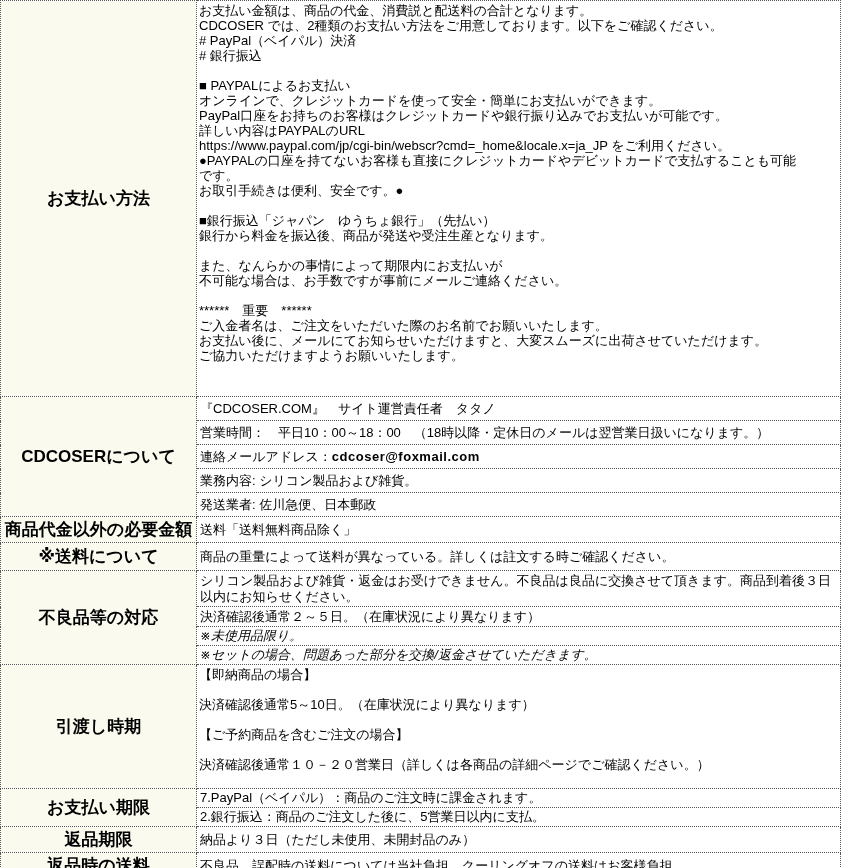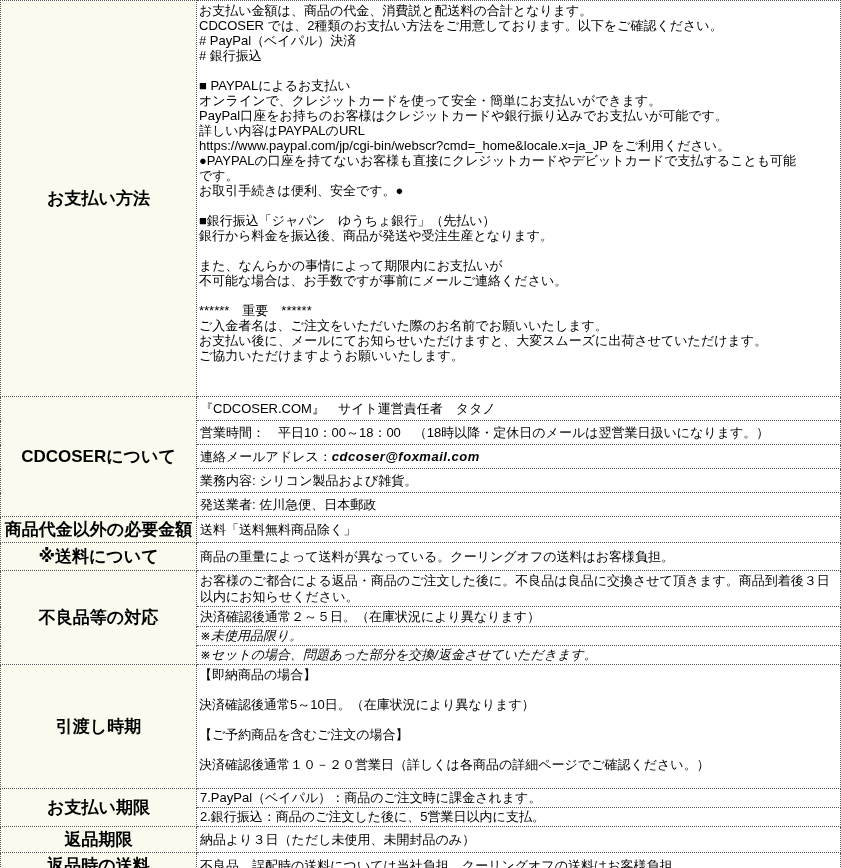--- a/index.html
+++ b/index.html
@@ -43,21 +43,21 @@
   .h-tall   { height: 396px; }
   .h-deliv  { height: 124px; }
   .h24 { height: 24px; }
   .h26 { height: 26px; margin-left: 36px; }
   .h28 { height: 28px; }
   .h36 { height: 36px; vertical-align: middle; }
   .h20 { height: 20px; }
   .h14 { height: 14px; font-style: italic; }
   .h17 { height: 17px; }
   .h18 { height: 18px; }
-  .email-bold { font-weight: bold; letter-spacing: 0.5px; font-style: italic; }
+  .email-bold { font-weight: bold; letter-spacing: 0.5px; }
 </style>
 </head>
 <body>
 
 <table class="shop-info">
   <colgroup>
       <col style="width:196px">
       <col>
     </colgroup>
   <tbody>
@@ -109,26 +109,26 @@
       <td class="cell h24">発送業者: 佐川急便、日本郵政</td>
     </tr>
 
     <tr>
       <th class="hd">商品代金以外の必要金額</th>
       <td class="cell h26">送料「送料無料商品除く」</td>
     </tr>
 
     <tr>
       <th class="hd">※送料について</th>
-      <td class="cell h28">商品の重量によって送料が異なっている。クーリングオフの送料はお客様負担。</td>
+      <td class="cell h28">商品の重量によって送料が異なっている。詳しくは註文する時ご確認ください。</td>
     </tr>
 
     <tr>
       <th class="hd" rowspan="4">不良品等の対応</th>
-      <td class="cell h36">お客様のご都合による返品・商品のご注文した後に。不良品は良品に交換させて頂きます。商品到着後３日以内にお知らせください。</td>
+      <td class="cell h36">シリコン製品および雑貨・返金はお受けできません。不良品は良品に交換させて頂きます。商品到着後３日以内にお知らせください。</td>
     </tr>
     <tr>
       <td class="cell h20">決済確認後通常２～５日。（在庫状況により異なります）</td>
     </tr>
     <tr>
       <td class="cell h14">※未使用品限り。</td>
     </tr>
     <tr>
       <td class="cell h14">※セットの場合、問題あった部分を交換/返金させていただきます。</td>
     </tr>

